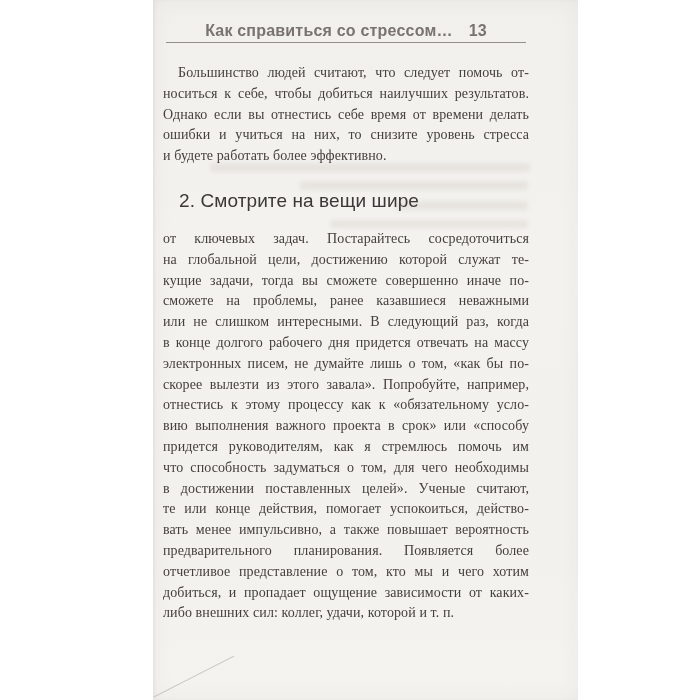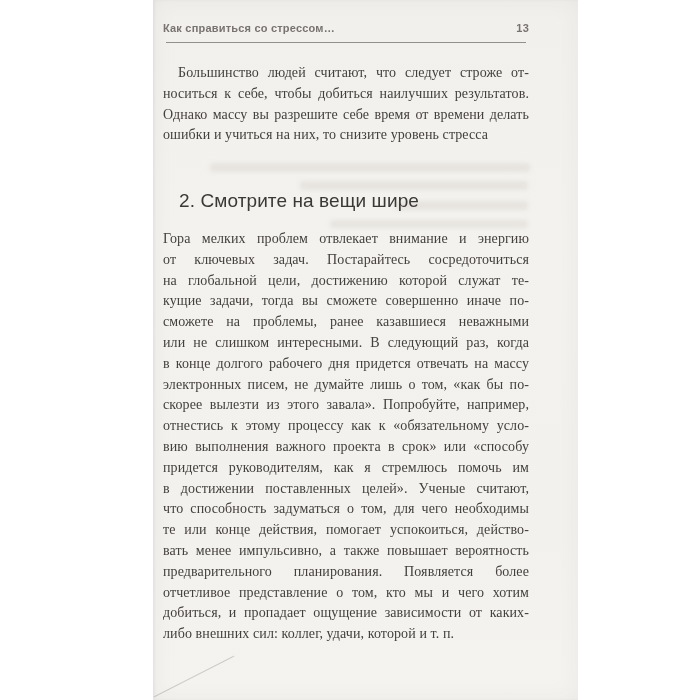--- a/index.html
+++ b/index.html
@@ -34,25 +34,25 @@
     width: 366px;
     height: 700px;
   }
   
   .running-header {
     position: absolute;
     top: 22px;
     left: 0;
     width: 366px;
     display: flex;
-    justify-content: space-between;
+    justify-content: center;
     align-items: baseline;
     gap: 16px;
     font-family: "Liberation Sans", sans-serif;
-    font-size: 11px;
+    font-size: 16px;
     font-weight: 700;
     color: #787370;
     letter-spacing: 0.2px;
   }
   .header-rule {
     position: absolute;
     top: 42px;
     left: 3px;
     width: 360px;
     height: 0;
@@ -130,43 +130,43 @@
     <div class="content">
 
       <div class="running-header">
         <span>Как справиться со стрессом…</span>
         <span>13</span>
       </div>
 
       <div class="header-rule"></div>
 
       <div class="para para-1">
-          <div class="line">Большинство людей считают, что следует строже от-</div>
+          <div class="line">Большинство людей считают, что следует помочь от-</div>
           <div class="line">носиться к себе, чтобы добиться наилучших результатов.</div>
-          <div class="line">Однако массу вы разрешите себе время от времени делать</div>
+          <div class="line">Однако если вы отнестись себе время от времени делать</div>
           <div class="line">ошибки и учиться на них, то снизите уровень стресса</div>
+          <div class="line">и будете работать более эффективно.</div>
         </div>
 
       <div class="section-heading">2. Смотрите на вещи шире</div>
 
       <div class="para para-2">
-          <div class="line">Гора мелких проблем отвлекает внимание и энергию</div>
           <div class="line">от ключевых задач. Постарайтесь сосредоточиться</div>
           <div class="line">на глобальной цели, достижению которой служат те-</div>
           <div class="line">кущие задачи, тогда вы сможете совершенно иначе по-</div>
           <div class="line">сможете на проблемы, ранее казавшиеся неважными</div>
           <div class="line">или не слишком интересными. В следующий раз, когда</div>
           <div class="line">в конце долгого рабочего дня придется отвечать на массу</div>
           <div class="line">электронных писем, не думайте лишь о том, «как бы по-</div>
           <div class="line">скорее вылезти из этого завала». Попробуйте, например,</div>
           <div class="line">отнестись к этому процессу как к «обязательному усло-</div>
           <div class="line">вию выполнения важного проекта в срок» или «способу</div>
           <div class="line">придется руководителям, как я стремлюсь помочь им</div>
+          <div class="line">что способность задуматься о том, для чего необходимы</div>
           <div class="line">в достижении поставленных целей». Ученые считают,</div>
-          <div class="line">что способность задуматься о том, для чего необходимы</div>
           <div class="line">те или конце действия, помогает успокоиться, действо-</div>
           <div class="line">вать менее импульсивно, а также повышает вероятность</div>
           <div class="line">предварительного планирования. Появляется более</div>
           <div class="line">отчетливое представление о том, кто мы и чего хотим</div>
           <div class="line">добиться, и пропадает ощущение зависимости от каких-</div>
           <div class="line">либо внешних сил: коллег, удачи, которой и т. п.</div>
         </div>
 
     </div>
   </div>

